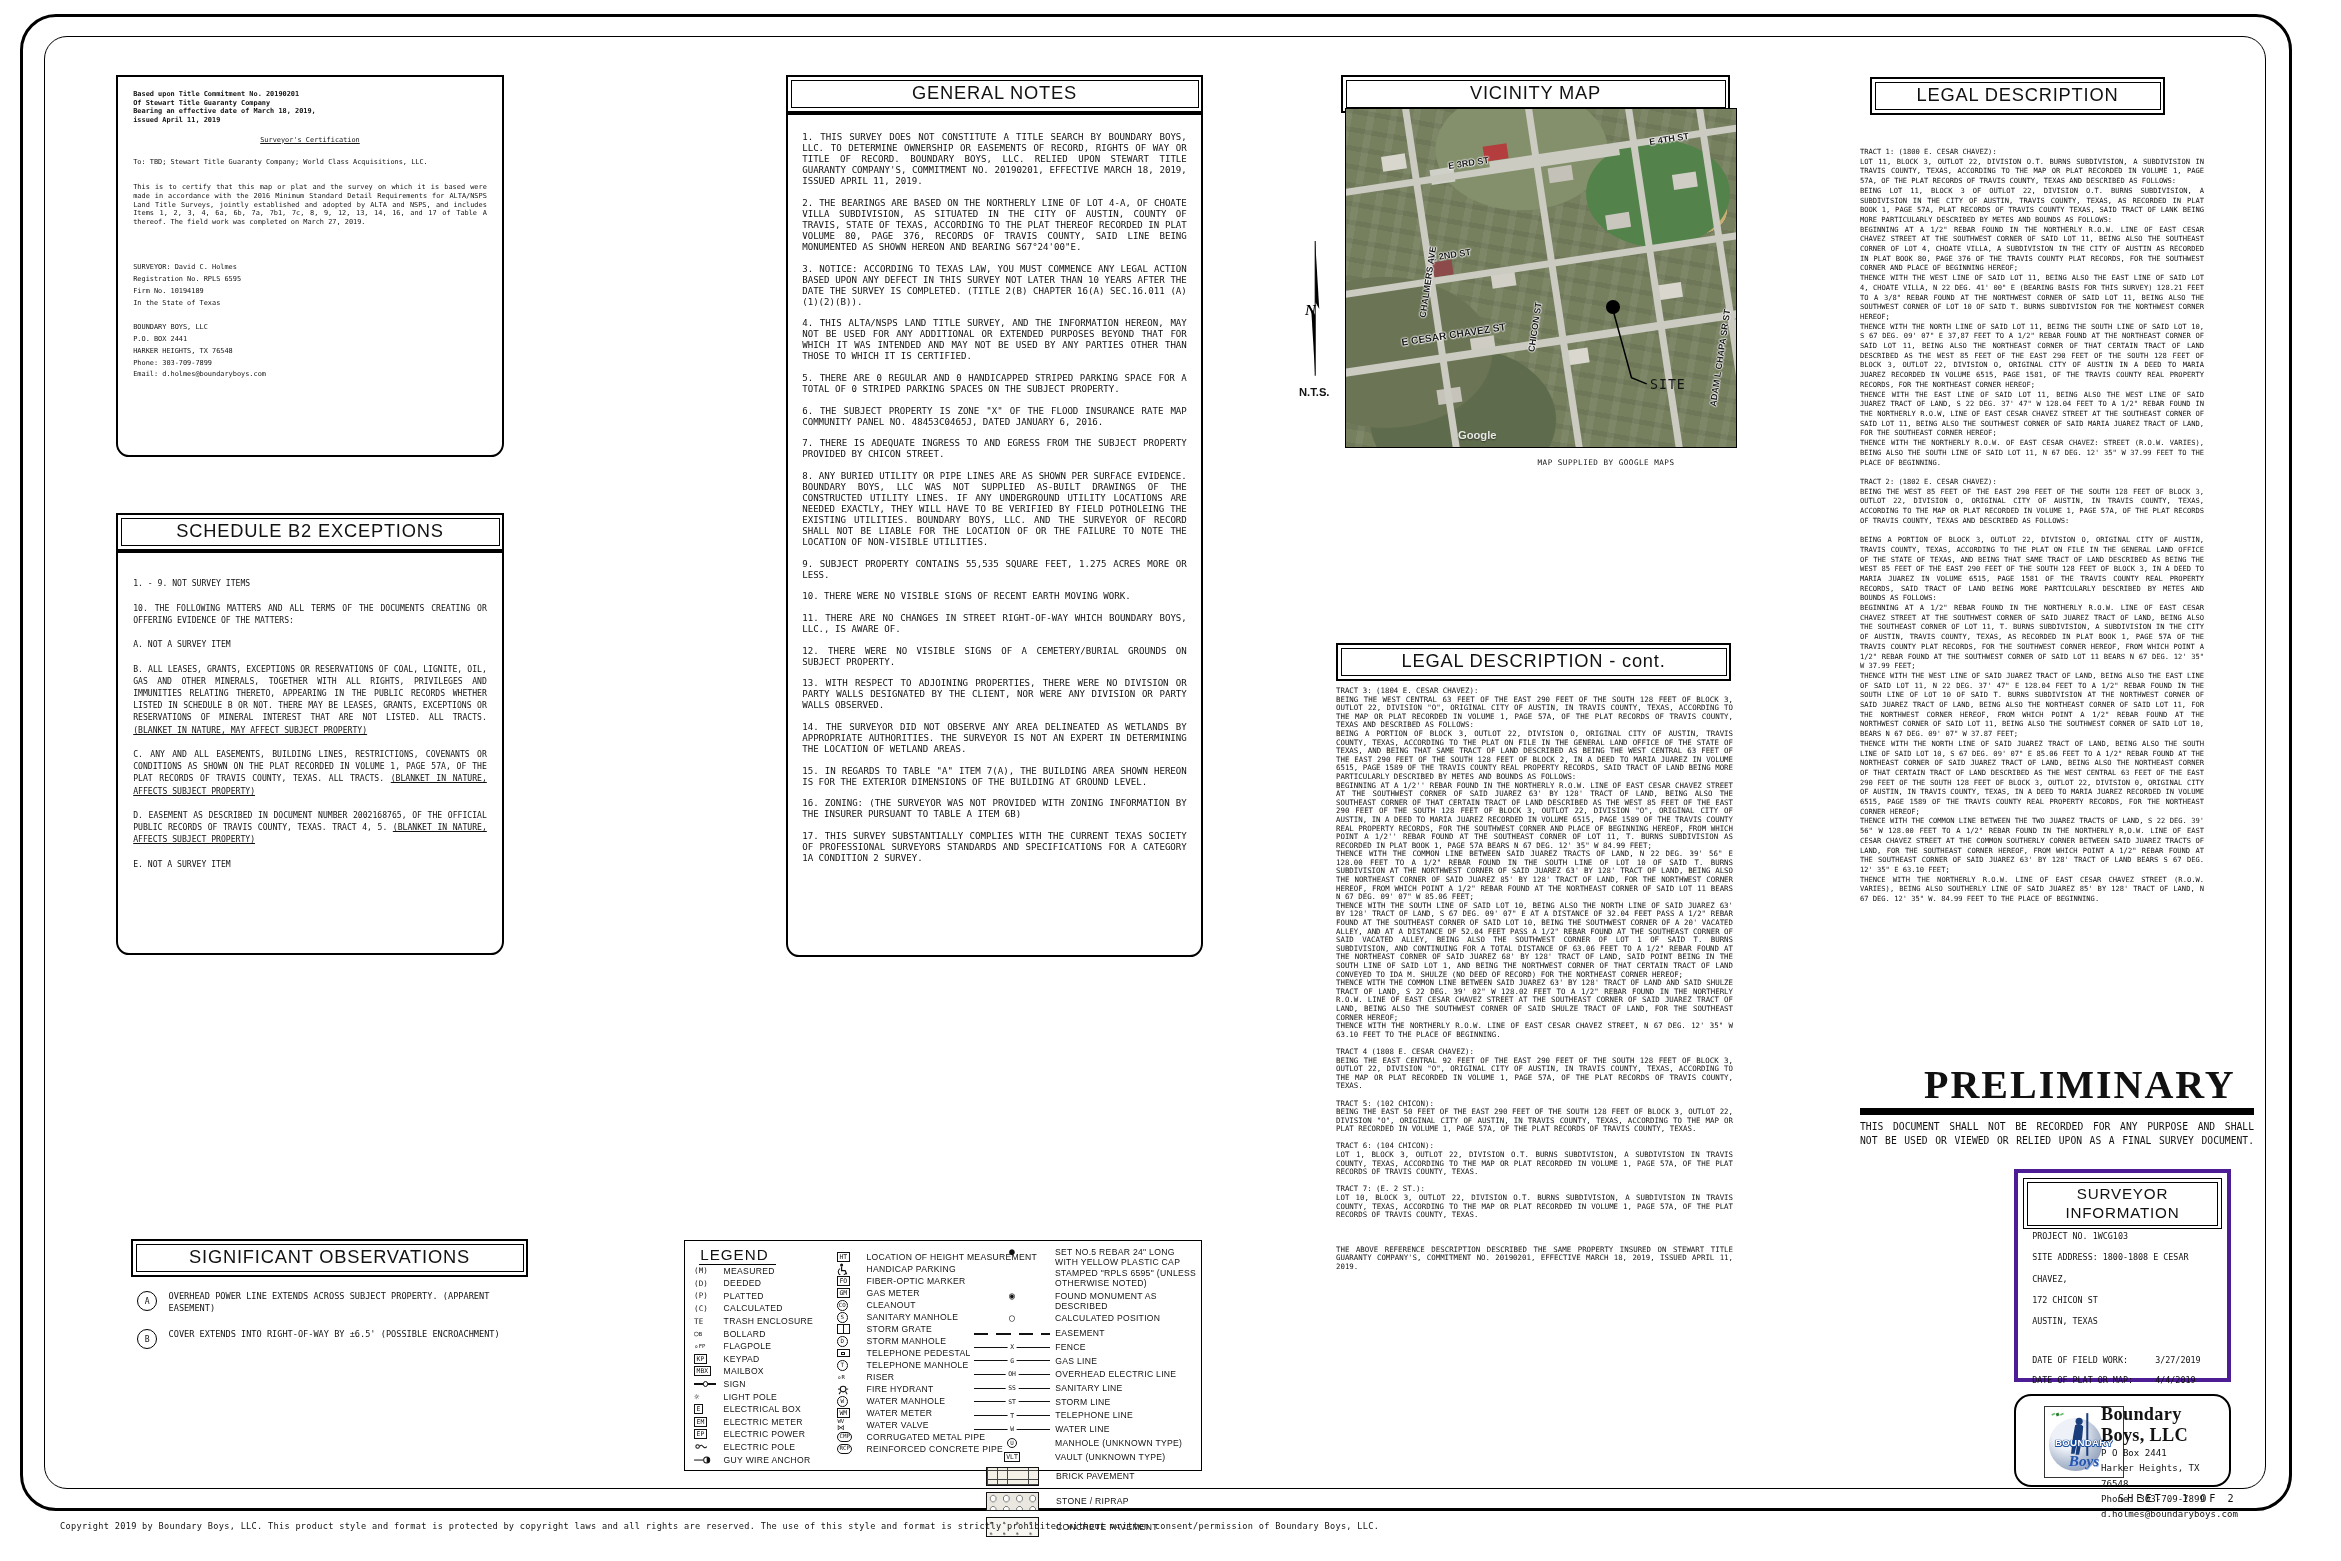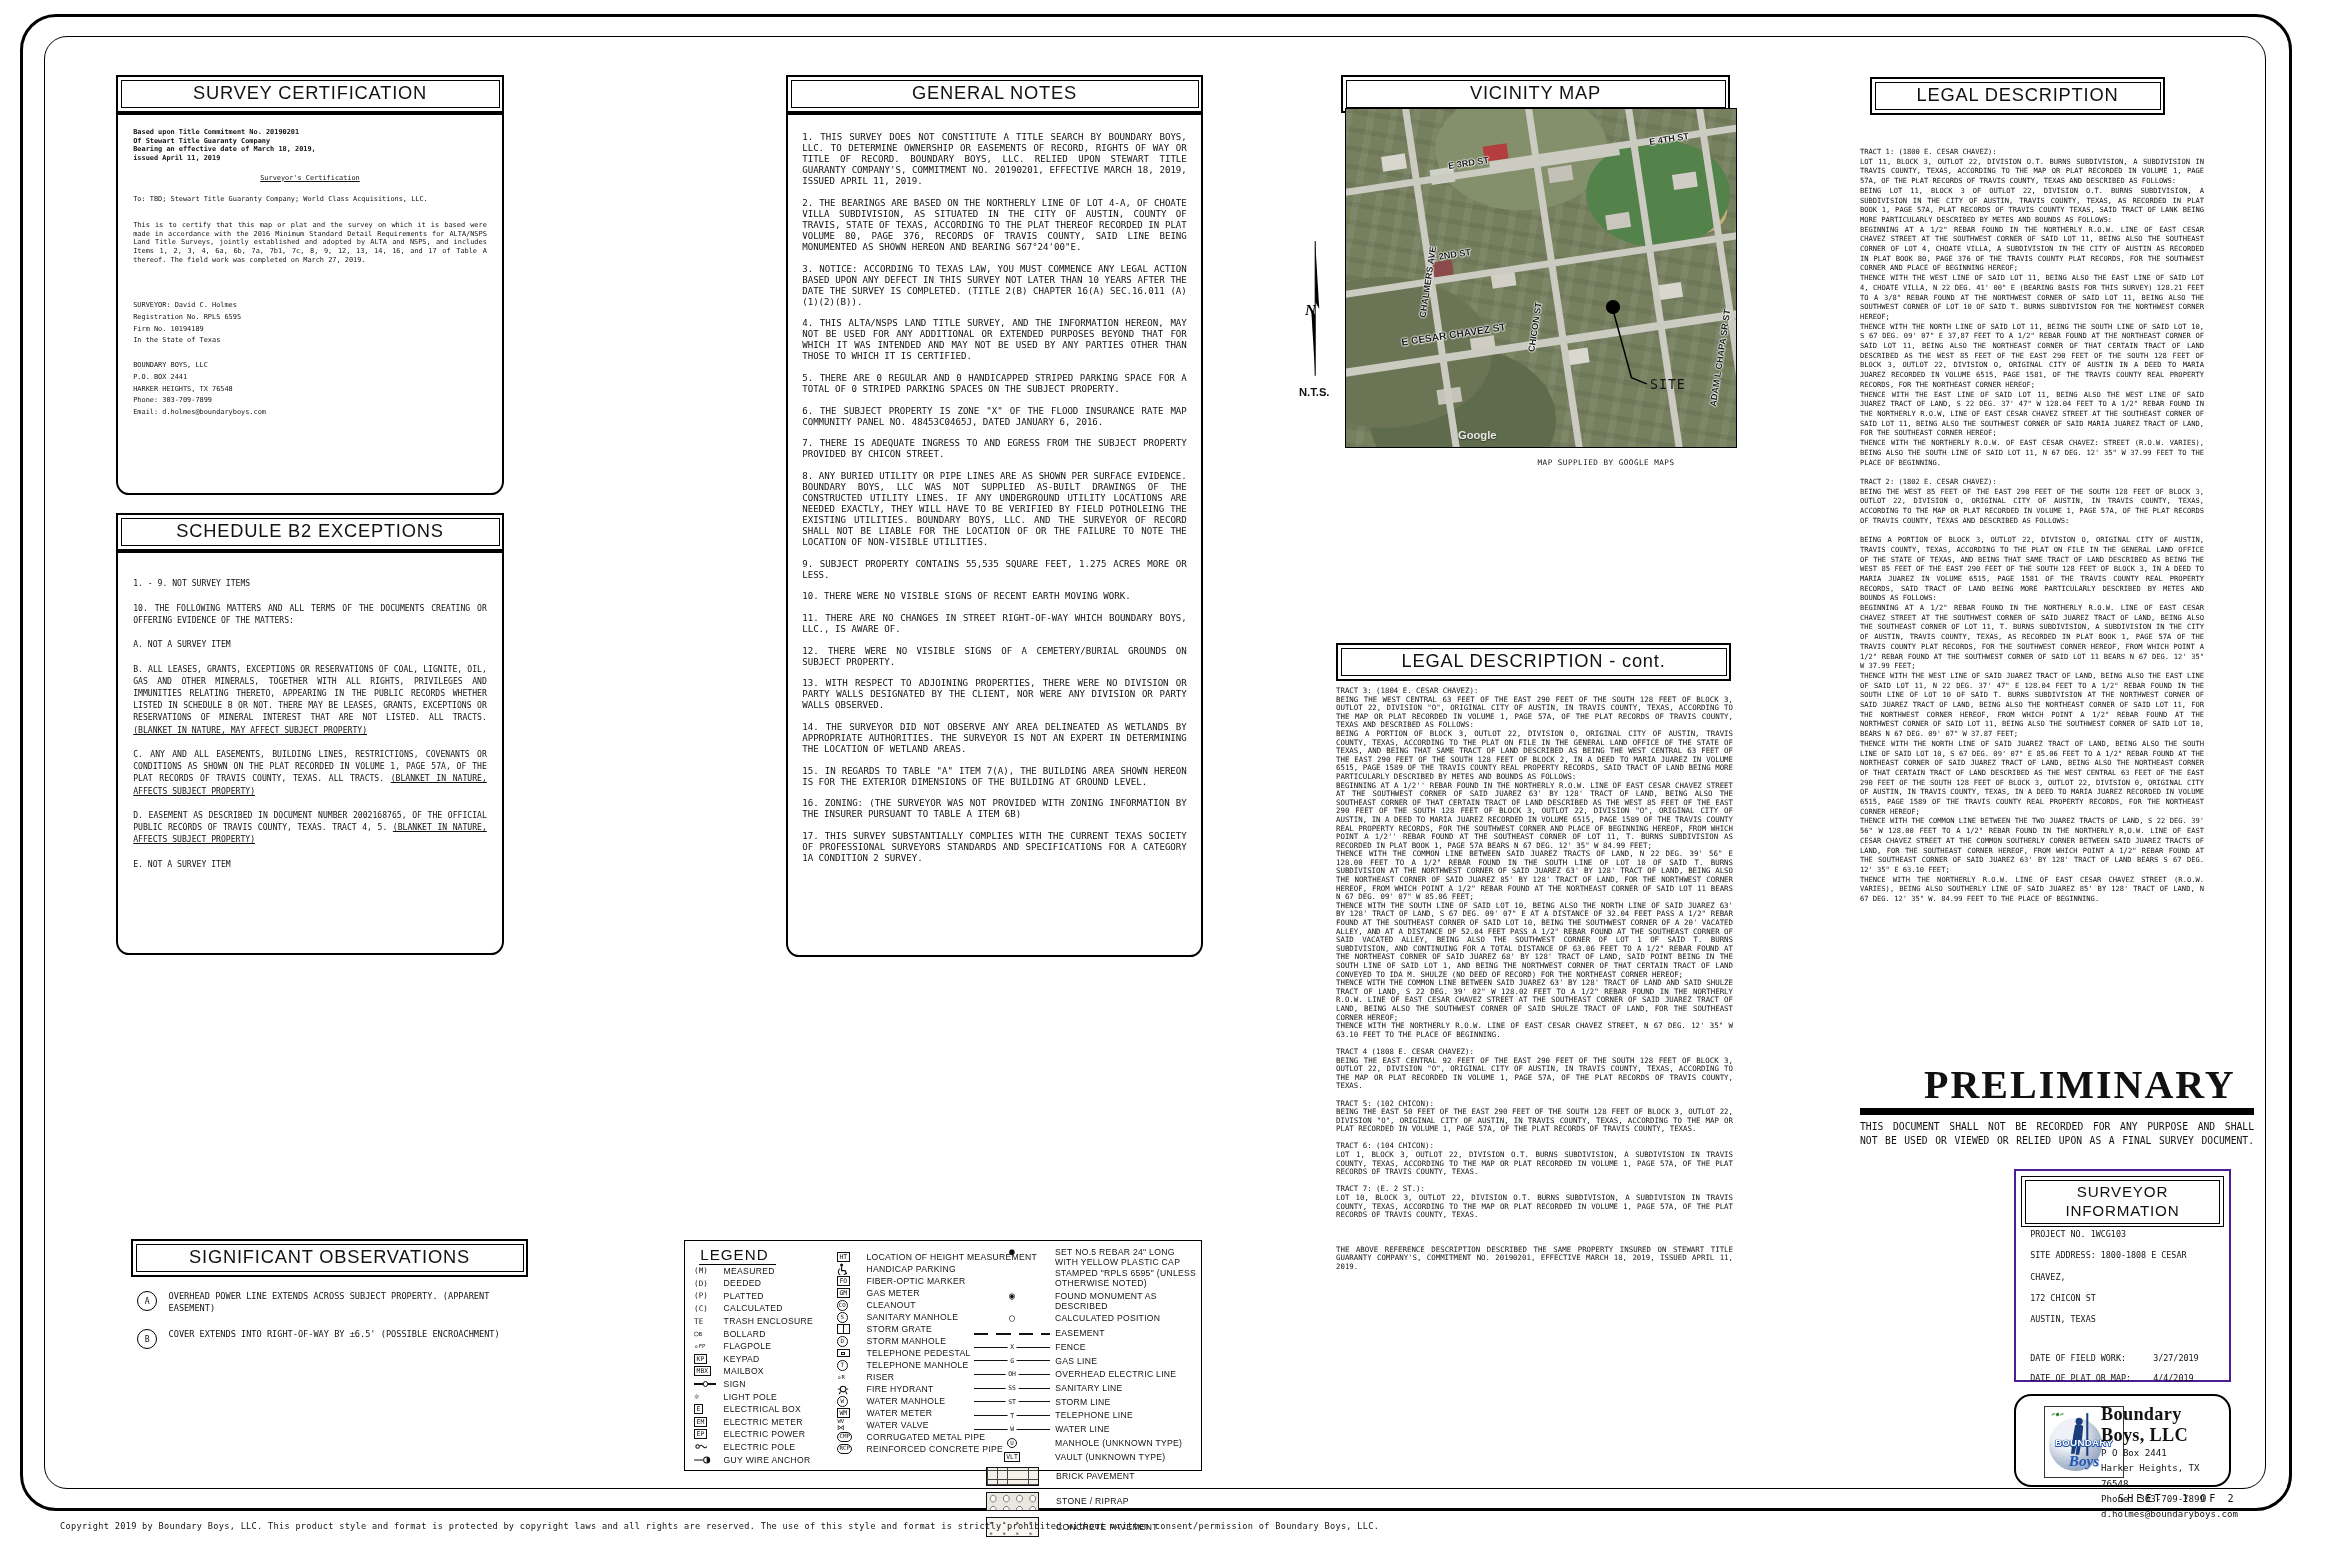--- a/index.html
+++ b/index.html
@@ -106,21 +106,21 @@
   .legal-body p{min-height:9.7px;text-align:justify;}
   #p-legal-body{font-size:7.1px;line-height:9.7px;}
   #p-cont-body{font-size:7.4px;line-height:8.6px;}
   #p-cont-body p{min-height:8.6px;}
   
   .prelim-word{font:700 40px var(--serif);letter-spacing:2px;}
   .prelim-rule{height:6.6px;background:#000;}
   .prelim-note{font-size:9.7px;line-height:13.7px;text-align:justify;}
   .prelim-note div{text-align:justify;text-align-last:justify;}
   
-  #p-surv{border:2px solid #4c1d95;background:#fff;}
+  #p-surv{border:4px solid #4c1d95;background:#fff;}
   #p-surv .tbox{position:absolute;left:5.1px;top:5.1px;right:5.1px;border-width:1.5px;}
   #p-surv .tbox-in{font-size:15.2px;}
   .surv-content{position:absolute;left:14.2px;top:53px;right:10.2px;font-size:8.4px;line-height:21.3px;}
   .surv-dates{margin-top:17.3px;}
   .surv-dates .drow{display:flex;line-height:20.3px;}
   .surv-dates .dl{flex:0 0 123px;}
   
   #p-firm{border:2px solid #000;border-radius:17.3px;background:#fff;}
   .logo{position:absolute;left:28px;top:10.2px;width:80px;height:72px;border:1px solid #333;background:#fff;overflow:hidden;padding-left:45px;}
   .globe{position:absolute;left:3.6px;top:11.2px;width:53px;height:53px;border-radius:50%;
@@ -137,23 +137,20 @@
   .copyright{font-size:8.6px;letter-spacing:0.3px;white-space:nowrap;}
   sup{line-height:0;}
 </style>
 </head>
 <body>
 
 <div class="abs outer-border"></div>
 <div class="abs inner-border"></div>
 
 <section class="abs" id="p-cert" style="left:116px;top:75px;width:388px;">
-  <div class="tbox">
-      <div class="tbox-in">SURVEY CERTIFICATION</div>
-    </div>
   <div class="cbody" style="height:382px;">
     <div class="cert-intro">
 
     <p>Based upon Title Commitment No. 20190201</p>
         <p>Of Stewart Title Guaranty Company</p>
         <p>Bearing an effective date of March 18, 2019,</p>
         <p>issued April 11, 2019</p>
       </div>
     <p class="cert-sub"><span class="u">Surveyor's Certification</span></p>
     <p class="cert-to">To: TBD; Stewart Title Guaranty Company; World Class Acquisitions, LLC.</p>

